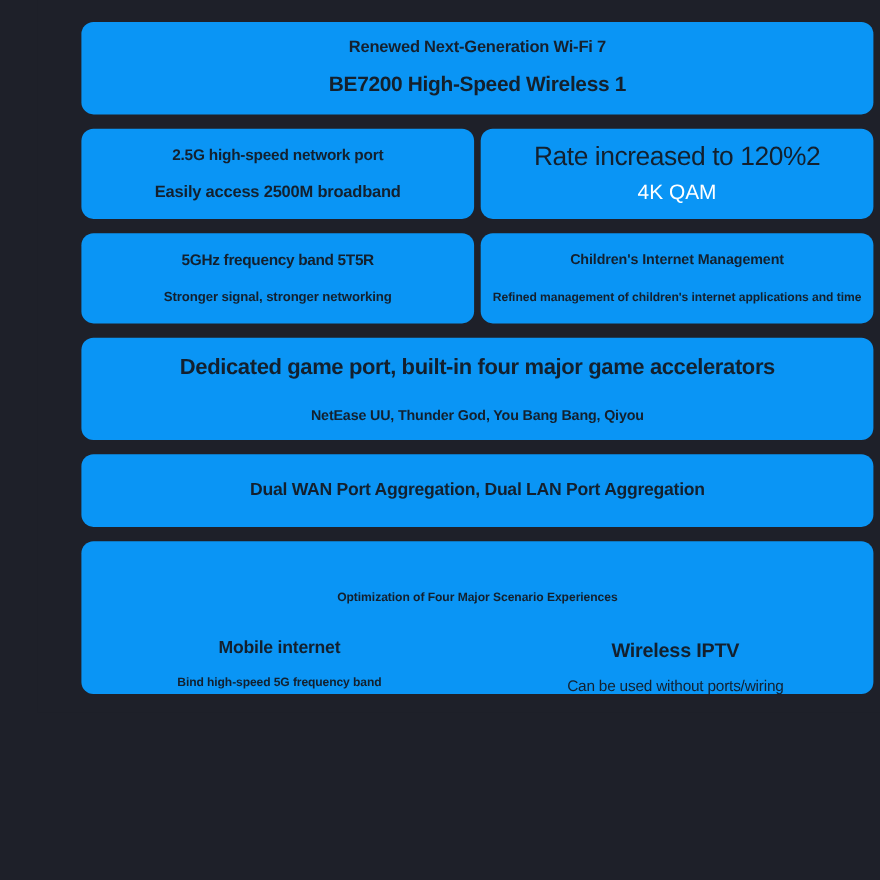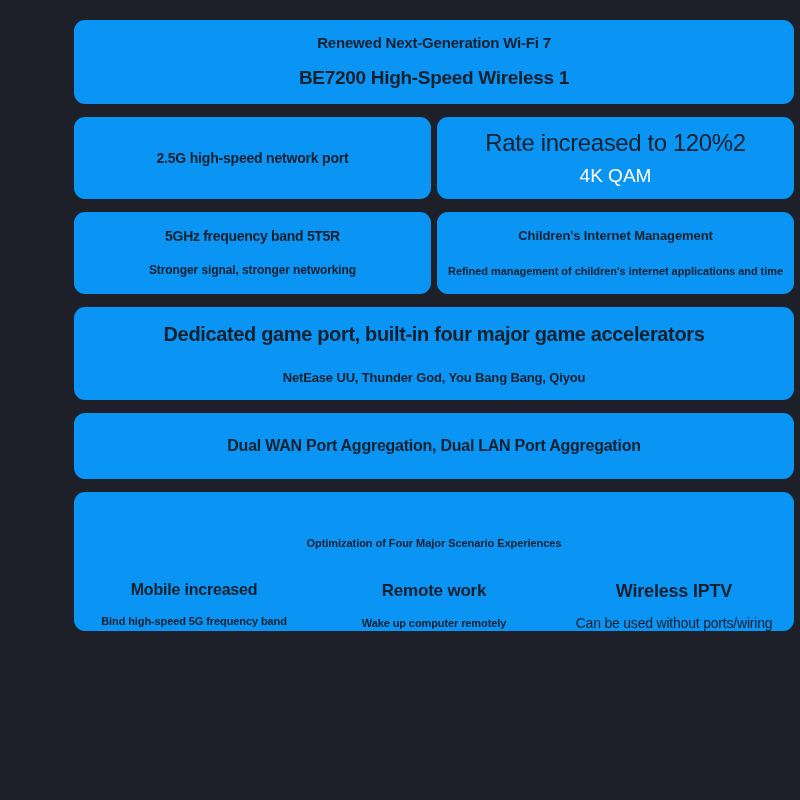--- a/index.html
+++ b/index.html
@@ -212,20 +212,21 @@
 <div id="page">
 
   <div class="card card-hero">
     <div class="hero-line1">Renewed Next-Generation Wi-Fi 7</div>
     <div class="hero-line2">BE7200 High-Speed Wireless 1</div>
   </div>
 
   <div class="row row-2">
     <div class="card">
       <div class="t-25g">2.5G high-speed network port</div>
+      <div class="s-25g">Easily access 2500M broadband</div>
     </div>
     <div class="card">
       <div class="t-rate">Rate increased to 120%2</div>
       <div class="s-rate">4K QAM</div>
     </div>
   </div>
 
   <div class="row row-3">
     <div class="card">
       <div class="t-5ghz">5GHz frequency band 5T5R</div>
@@ -243,26 +244,22 @@
   </div>
 
   <div class="card card-agg">
     <div class="t-agg">Dual WAN Port Aggregation, Dual LAN Port Aggregation</div>
   </div>
 
   <div class="card card-scen">
     <div class="t-scen">Optimization of Four Major Scenario Experiences</div>
     <div class="scen-grid">
       <div class="scen-col scen-col-0">
-        <div class="scen-title">Mobile increased</div>
+        <div class="scen-title">Mobile internet</div>
         <div class="scen-sub">Bind high-speed 5G frequency band</div>
-      </div>
-      <div class="scen-col scen-col-2">
-        <div class="scen-title">Remote work</div>
-        <div class="scen-sub">Wake up computer remotely</div>
       </div>
       <div class="scen-col scen-col-3">
         <div class="scen-title">Wireless IPTV</div>
         <div class="scen-sub">Can be used without ports/wiring</div>
       </div>
     </div>
   </div>
 
 </div>
 

